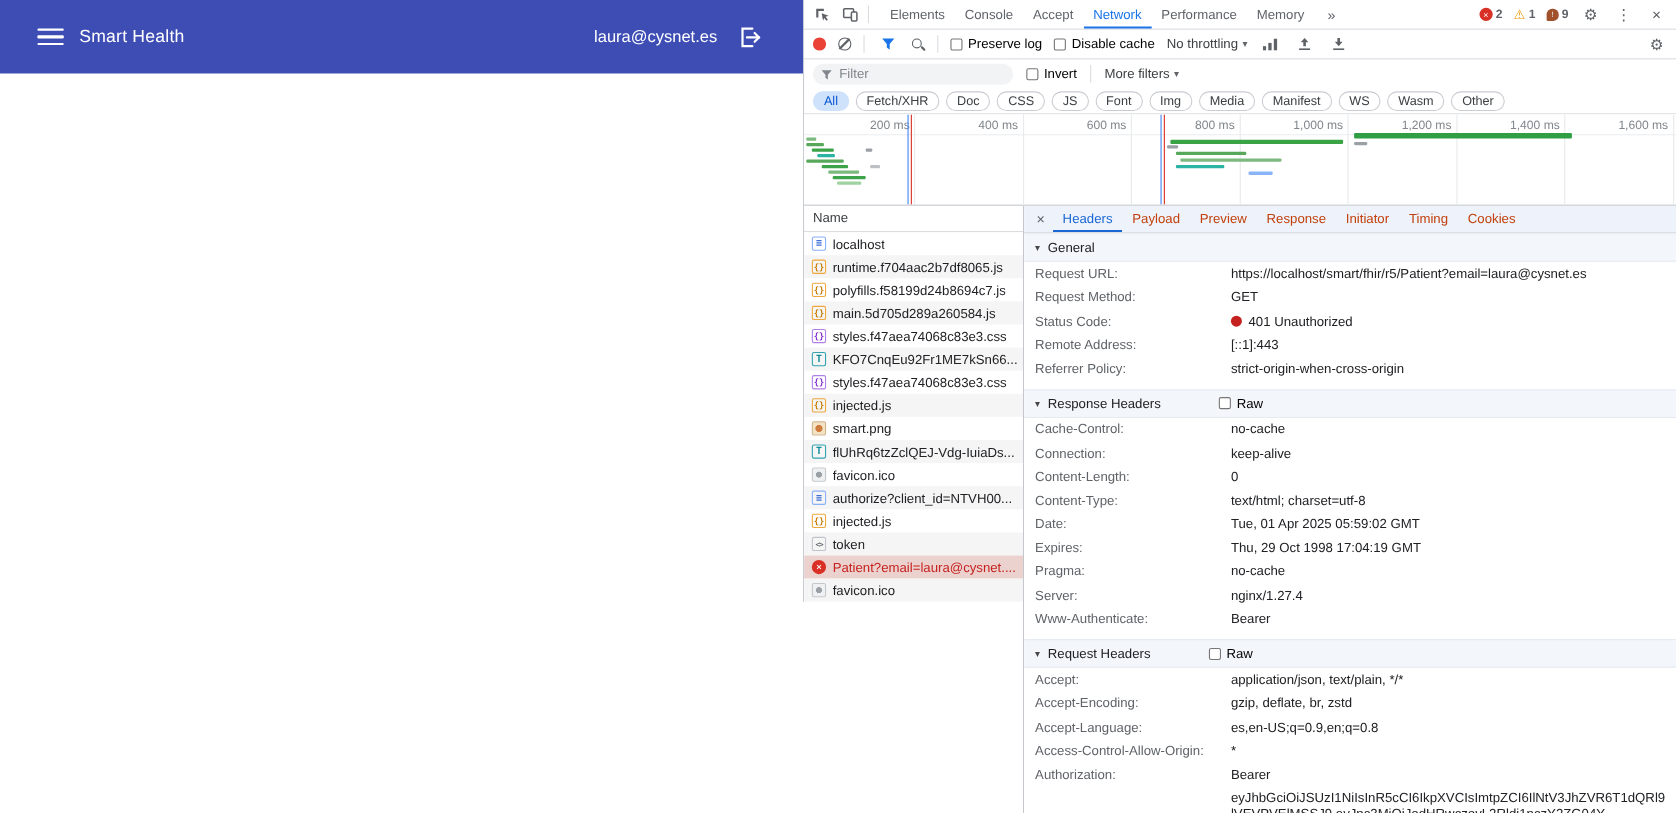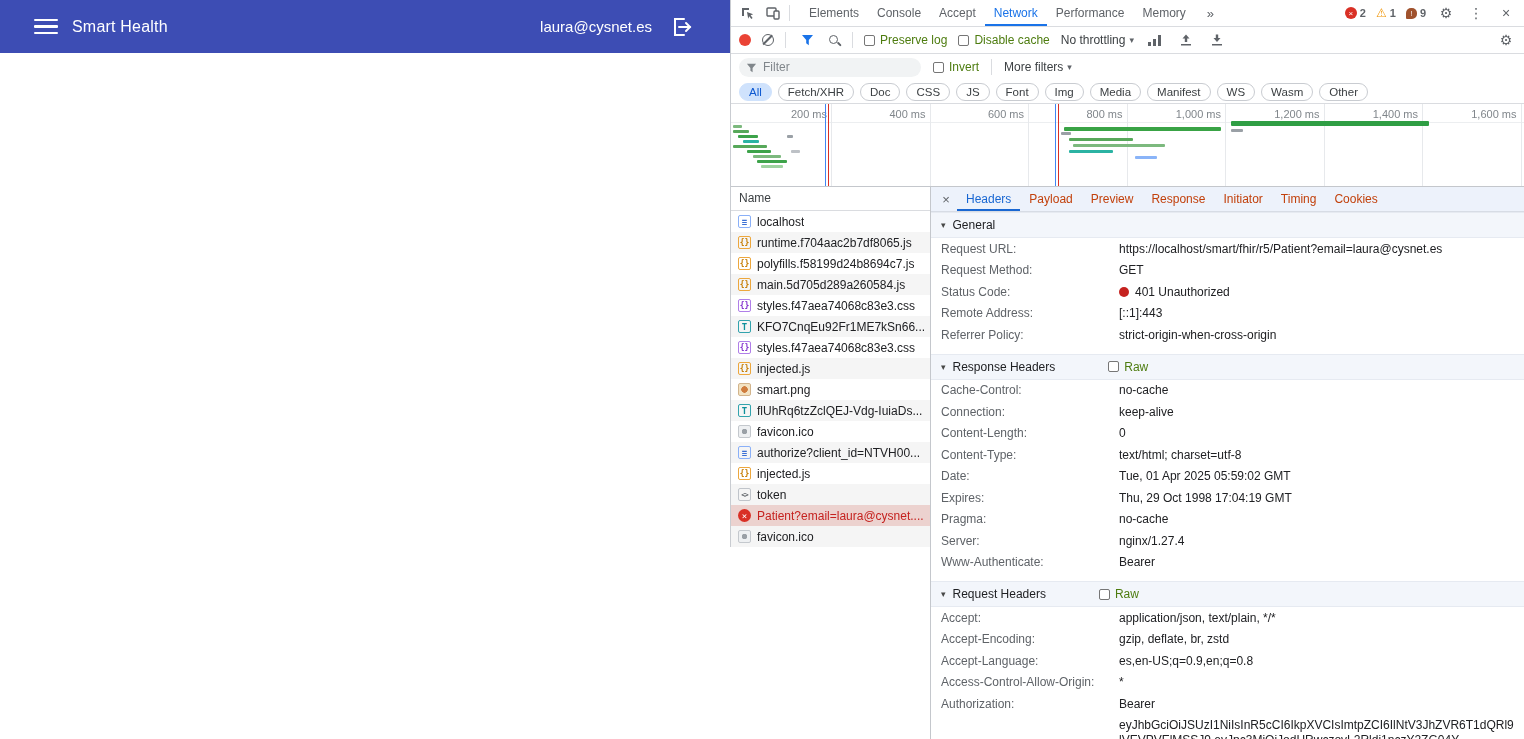--- a/index.html
+++ b/index.html
@@ -2,21 +2,21 @@
 <html><head>
 <meta charset="utf-8">
 <style>
   * { box-sizing: border-box; margin: 0; padding: 0; }
   html,body { width:1524px; height:739px; overflow:hidden; background:#fff;
               font-family:"Liberation Sans", sans-serif; }
   body { position:relative; }
 
   
   .app { position:absolute; left:0; top:0; width:730px; height:739px; background:#fff; }
-  .app-header { height:53px; background:#3d4db4; display:flex; align-items:center;
+  .app-header { height:67px; background:#3d4db4; display:flex; align-items:center;
                 padding:0 36px 0 34px; color:#fff; }
   .hamburger { width:24px; height:16px; display:flex; flex-direction:column; justify-content:space-between; cursor:pointer; }
   .hamburger span { display:block; height:2.4px; background:#fff; border-radius:1px; }
   .app-title { margin-left:14px; font-size:16px; font-weight:500; letter-spacing:.2px; }
   .flex-spacer { flex:1; }
   .user-email { font-size:15px; margin-right:18px; }
   .app-body { height:676px; background:#fff; }
 
   
   .devtools { position:absolute; left:730px; top:0; width:794px; height:547px; background:#fff;
@@ -41,21 +41,21 @@
                display:flex; align-items:center; justify-content:center; font-style:normal; }
 
   
   .dt-toolbar { height:27px; display:flex; align-items:center; gap:11px; padding:0 8px; border-bottom:1px solid #dadce0; }
   .record { width:12px; height:12px; border-radius:50%; background:#ea4335; flex:none; cursor:pointer; }
   .clear-ico { position:relative; width:12px; height:12px; border:1.5px solid #5f6368; border-radius:50%; flex:none; cursor:pointer; }
   .clear-ico::after { content:""; position:absolute; left:-2px; top:3.8px; width:13px; height:1.5px; background:#5f6368; transform:rotate(-45deg); }
   .mag { position:relative; width:13px; height:13px; flex:none; cursor:pointer; }
   .mag::before { content:""; position:absolute; left:1px; top:1px; width:7px; height:7px; border:1.5px solid #5f6368; border-radius:50%; }
   .mag::after { content:""; position:absolute; left:8.5px; top:9px; width:4.5px; height:1.5px; background:#5f6368; transform:rotate(45deg); border-radius:1px; }
-  .cb { display:flex; align-items:center; gap:5px; color:#4d7c0f; cursor:pointer; white-space:nowrap; }
+  .cb { display:flex; align-items:center; gap:5px; color:#000000; cursor:pointer; white-space:nowrap; }
   .box { width:11px; height:11px; border:1px solid #767676; border-radius:2px; background:#fff; flex:none; }
   .throttle { display:flex; align-items:center; color:#3c4043; cursor:pointer; white-space:nowrap; }
 
   
   .dt-filterrow { height:26px; display:flex; align-items:center; gap:12px; padding:0 8px; }
   .filter-box { position:relative; width:182px; height:19px; background:#f1f3f4; border-radius:10px; display:flex; align-items:center; }
   .filter-box .funnel-sm { position:absolute; left:7px; top:4px; }
   .filter-box input { border:none; outline:none; background:transparent; width:100%; height:100%;
                       padding:0 8px 0 24px; font-size:12px; font-family:Liberation Sans, sans-serif; color:#202124; }
   .filter-box input::placeholder { color:#80868b; }

